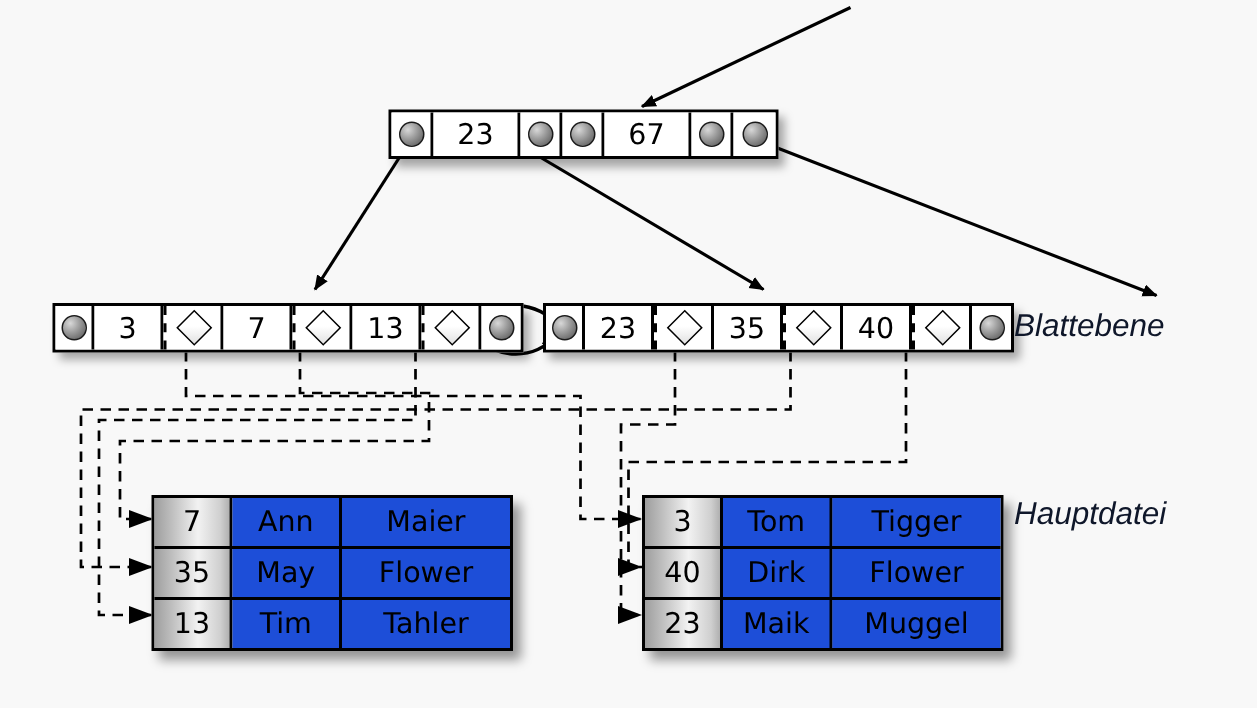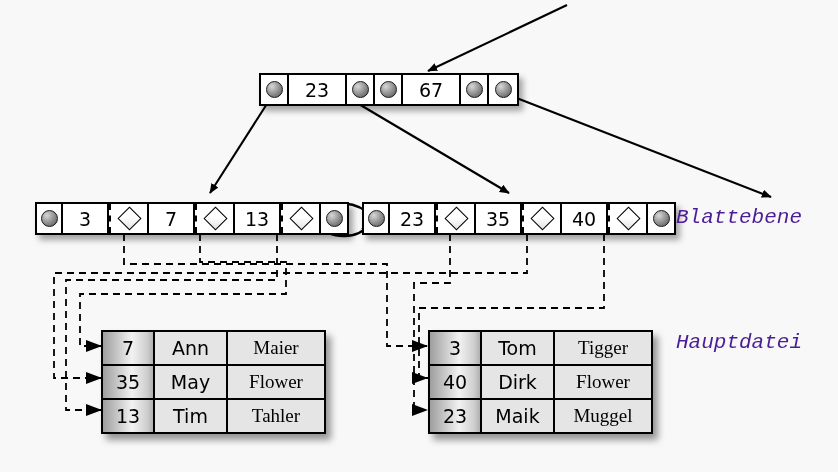--- a/index.html
+++ b/index.html
@@ -67,37 +67,37 @@
     box-sizing:border-box;
     background:#fff;
     box-shadow:5px 6px 7px rgba(0,0,0,.40);
   }
   .trow{display:flex;height:32px;border-bottom:2px solid #000;}
   .trow:last-child{border-bottom:none;}
   .tc{
     box-sizing:border-box;
     display:flex;align-items:center;justify-content:center;
     border-right:2px solid #000;
-    font-size:19px;color:#000;background:#e5e5e5;
+    font-size:19px;color:#000;background:#1d4ed8;
   }
   .tc:last-child{border-right:none;}
   .tc.keycol{
     width:52px;
     background:linear-gradient(to right,#9e9e9e 0%,#bdbdbd 22%,#f2f2f2 58%,#cfcfcf 88%,#b0b0b0 100%);
   }
   .tc.namecol{width:73px;}
-  .tc.lastcol{width:96px;font-family:Liberation Serif, serif;}
+  .tc.lastcol{width:112px;}
 
   
   .caption{
     position:absolute;
-    font-family:Liberation Mono, monospace;
+    font-family:Liberation Sans, sans-serif;
     font-style:italic;
     font-size:21px;
-    color:#4c1d95;
+    color:#0f172a;
     white-space:nowrap;
   }
 </style>
 </head>
 <body>
 
 <div id="stage">
 
   <svg id="links" viewBox="0 0 838 472">
     <defs>

